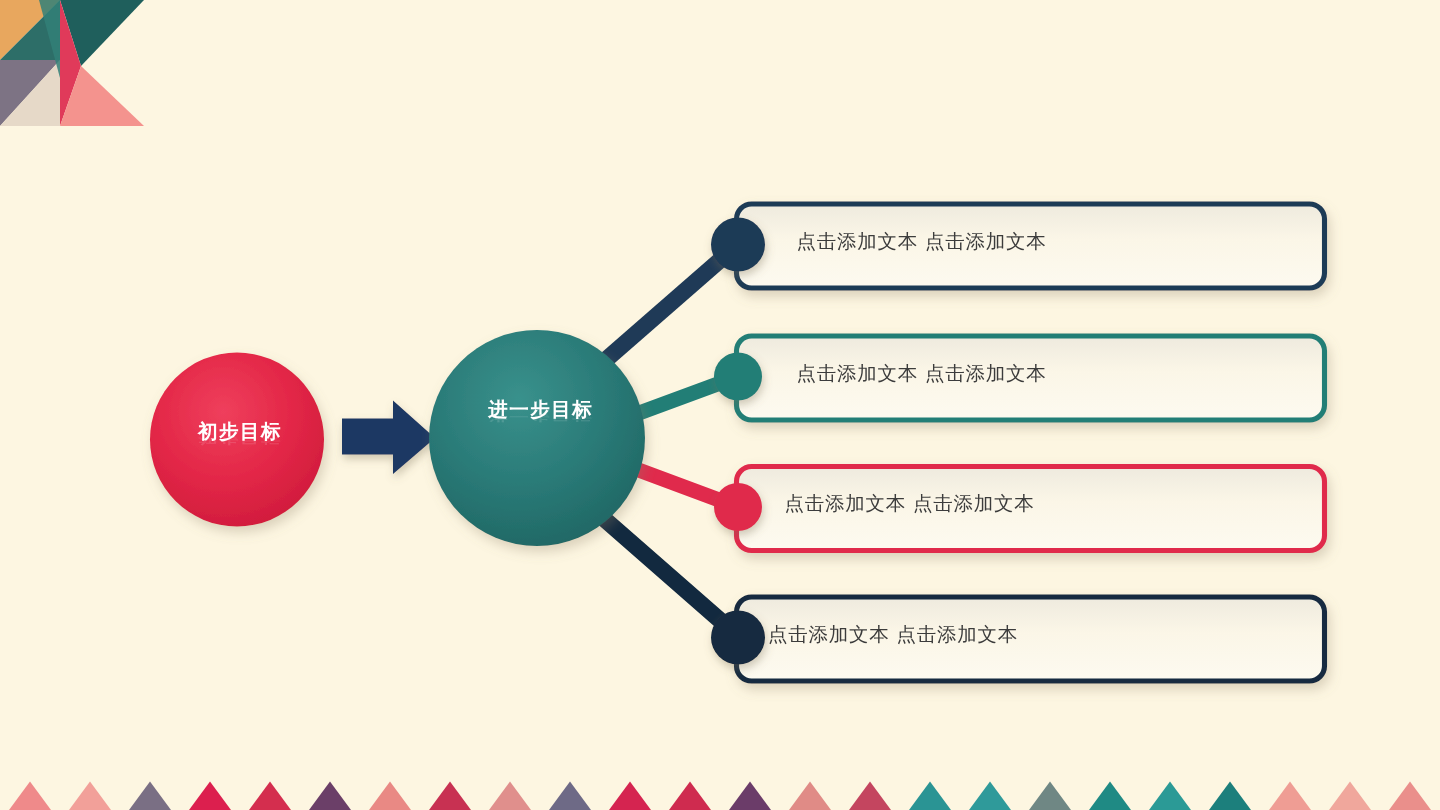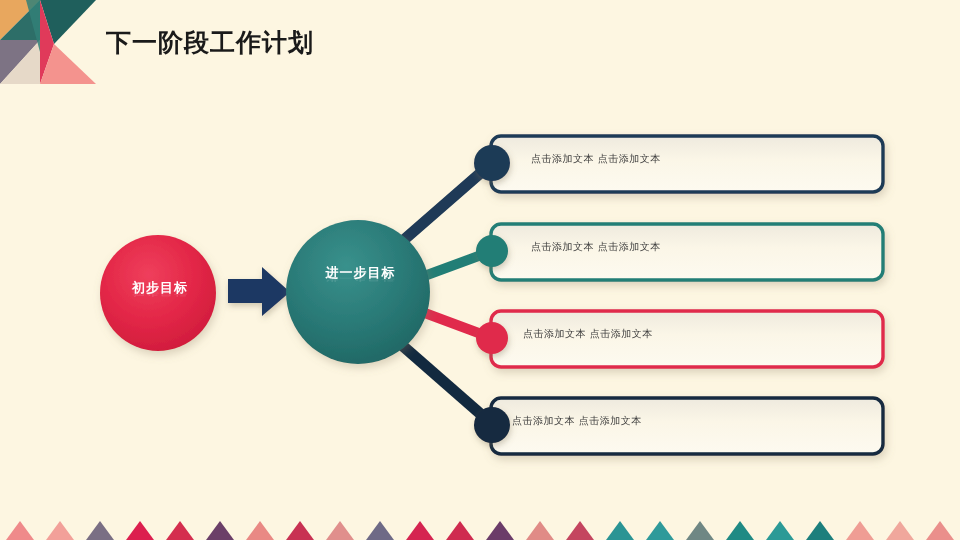--- a/index.html
+++ b/index.html
@@ -75,21 +75,21 @@
     transform-origin: top center;
     opacity: 0.22;
     margin-top: 1px;
     -webkit-mask-image: linear-gradient(to bottom, rgba(0,0,0,0.75), rgba(0,0,0,0));
             mask-image: linear-gradient(to bottom, rgba(0,0,0,0.75), rgba(0,0,0,0));
   }
 
   
   .box-text {
     position: absolute;
-    font-size: 10px;
+    font-size: 13px;
     color: #3c3c3c;
     white-space: nowrap;
     letter-spacing: 0.5px;
   }
   #box-text-0 { left: 531px; top: 152px; }
   #box-text-1 { left: 531px; top: 240px; }
   #box-text-2 { left: 523px; top: 327px; }
   #box-text-3 { left: 512px; top: 414px; }
 
   
@@ -110,21 +110,20 @@
     <polygon points="0,0 40,0 0,40" fill="#e8a75e"></polygon>
     <polygon points="40,0 40,40 0,40" fill="#2d6e68"></polygon>
     <polygon points="0,40 40,40 0,84" fill="#7d7384"></polygon>
     <polygon points="40,40 40,84 0,84" fill="#e6d9c8"></polygon>
     <polygon points="40,0 96,0 54,44" fill="#1f5f5c"></polygon>
     <polygon points="40,0 54,44 40,84" fill="#e03a5a"></polygon>
     <polygon points="54,44 96,84 40,84" fill="#f4938e"></polygon>
     <polygon points="26,0 40,0 40,52" fill="#338078" opacity="0.85"></polygon>
   </svg>
 
-  <div id="title">下一阶段工作计划</div>
 
   <svg id="diagram" viewBox="0 0 960 540">
     <defs>
       <radialGradient id="gradRed" cx="42%" cy="34%" r="72%">
         <stop offset="0%" stop-color="#ef3f5c"></stop>
         <stop offset="55%" stop-color="#e32747"></stop>
         <stop offset="100%" stop-color="#cf1b3c"></stop>
       </radialGradient>
       <radialGradient id="gradTeal" cx="42%" cy="32%" r="74%">
         <stop offset="0%" stop-color="#39918c"></stop>

